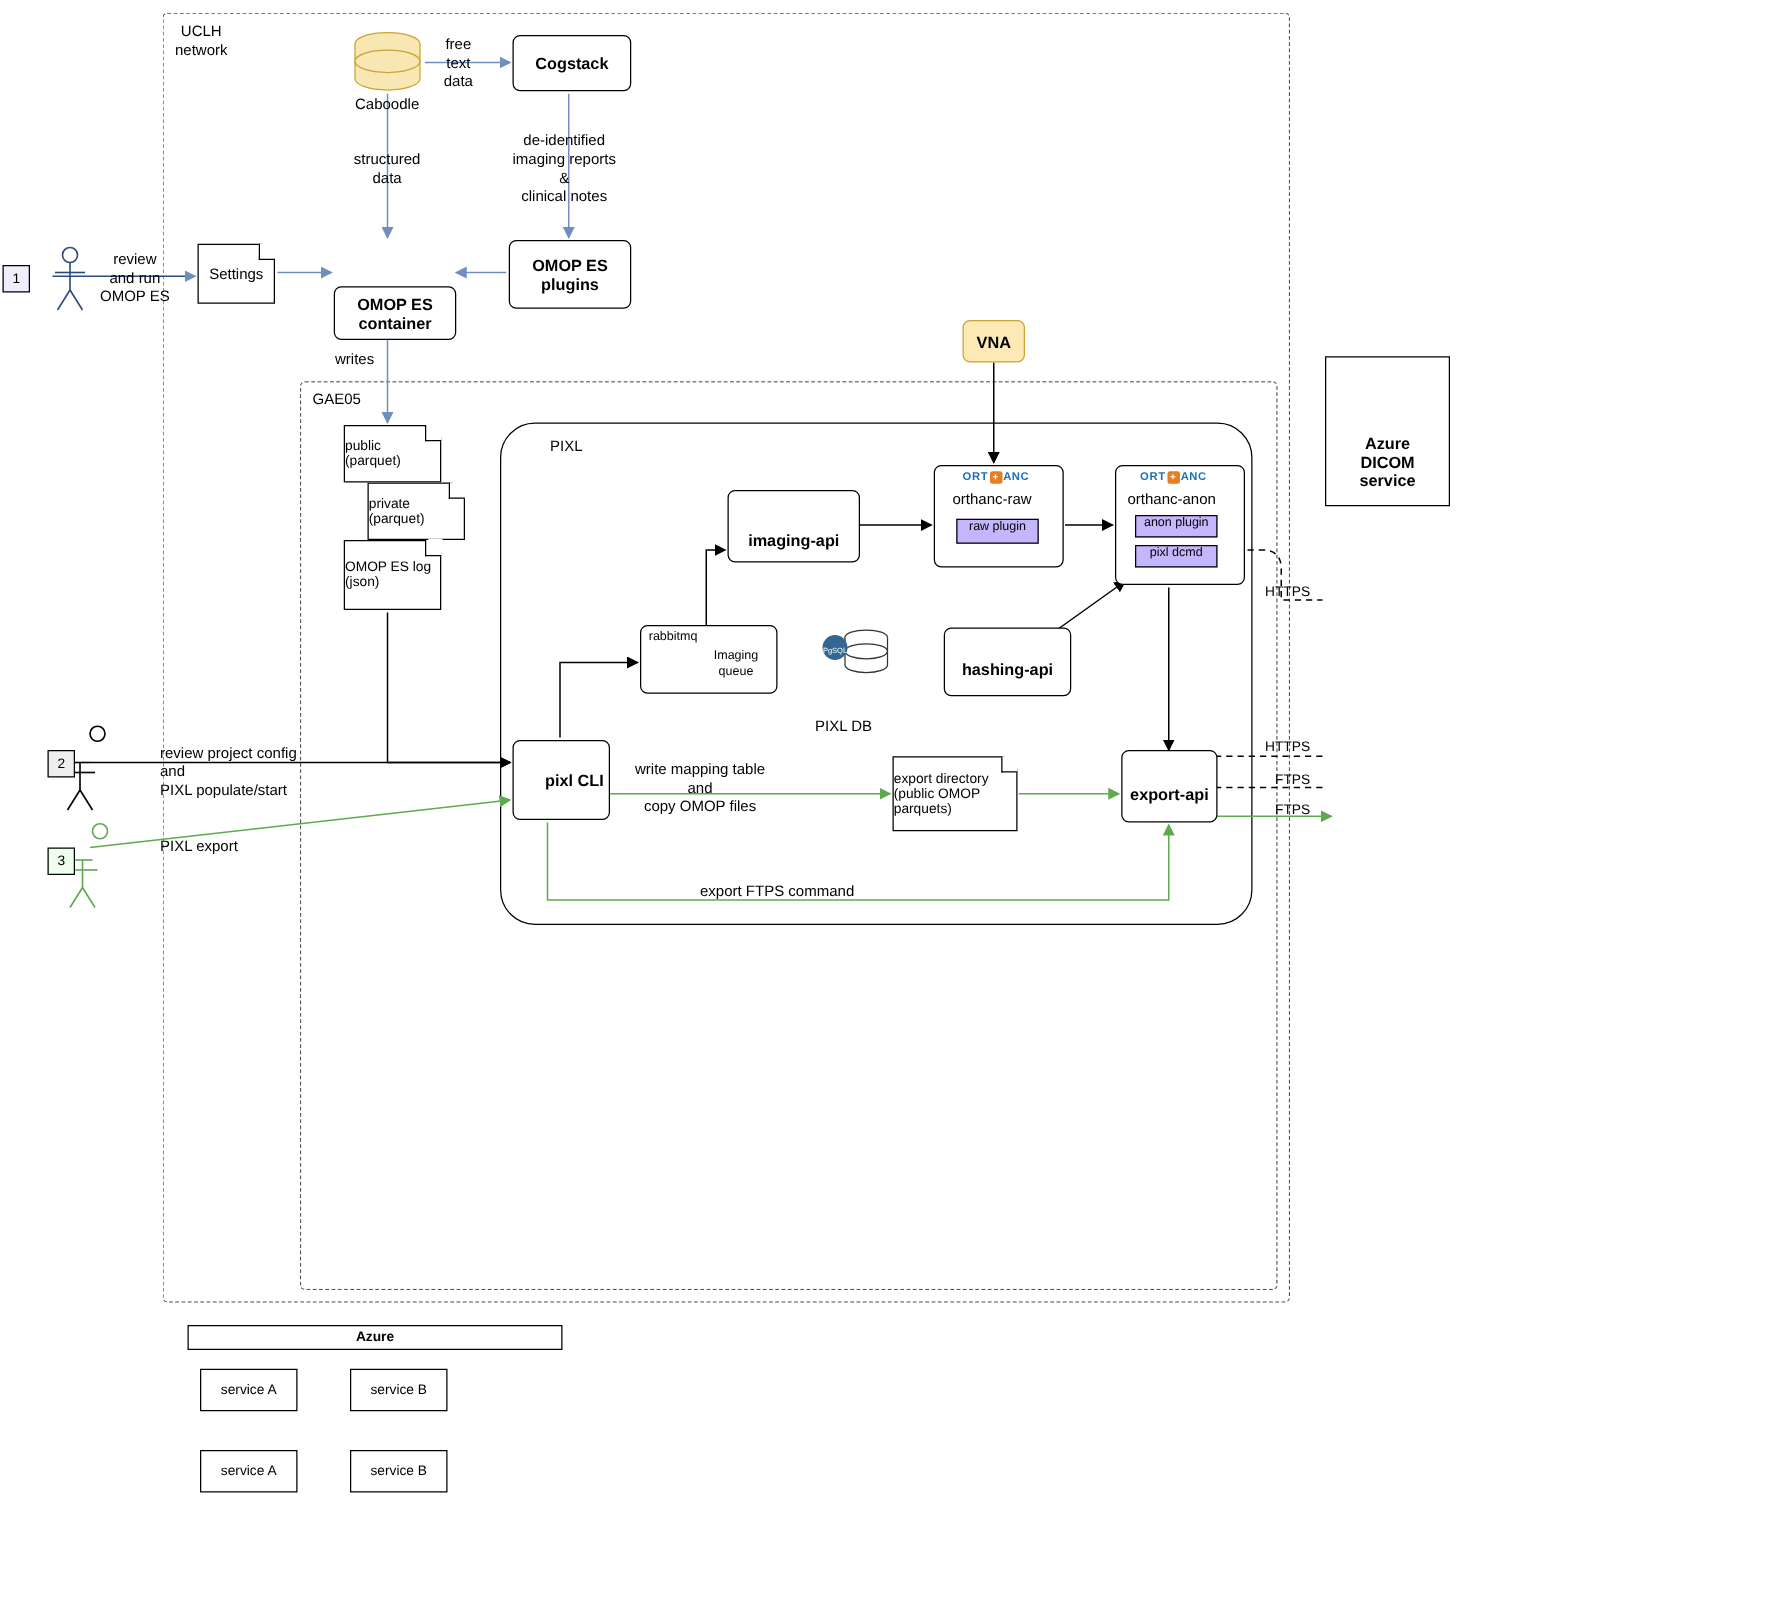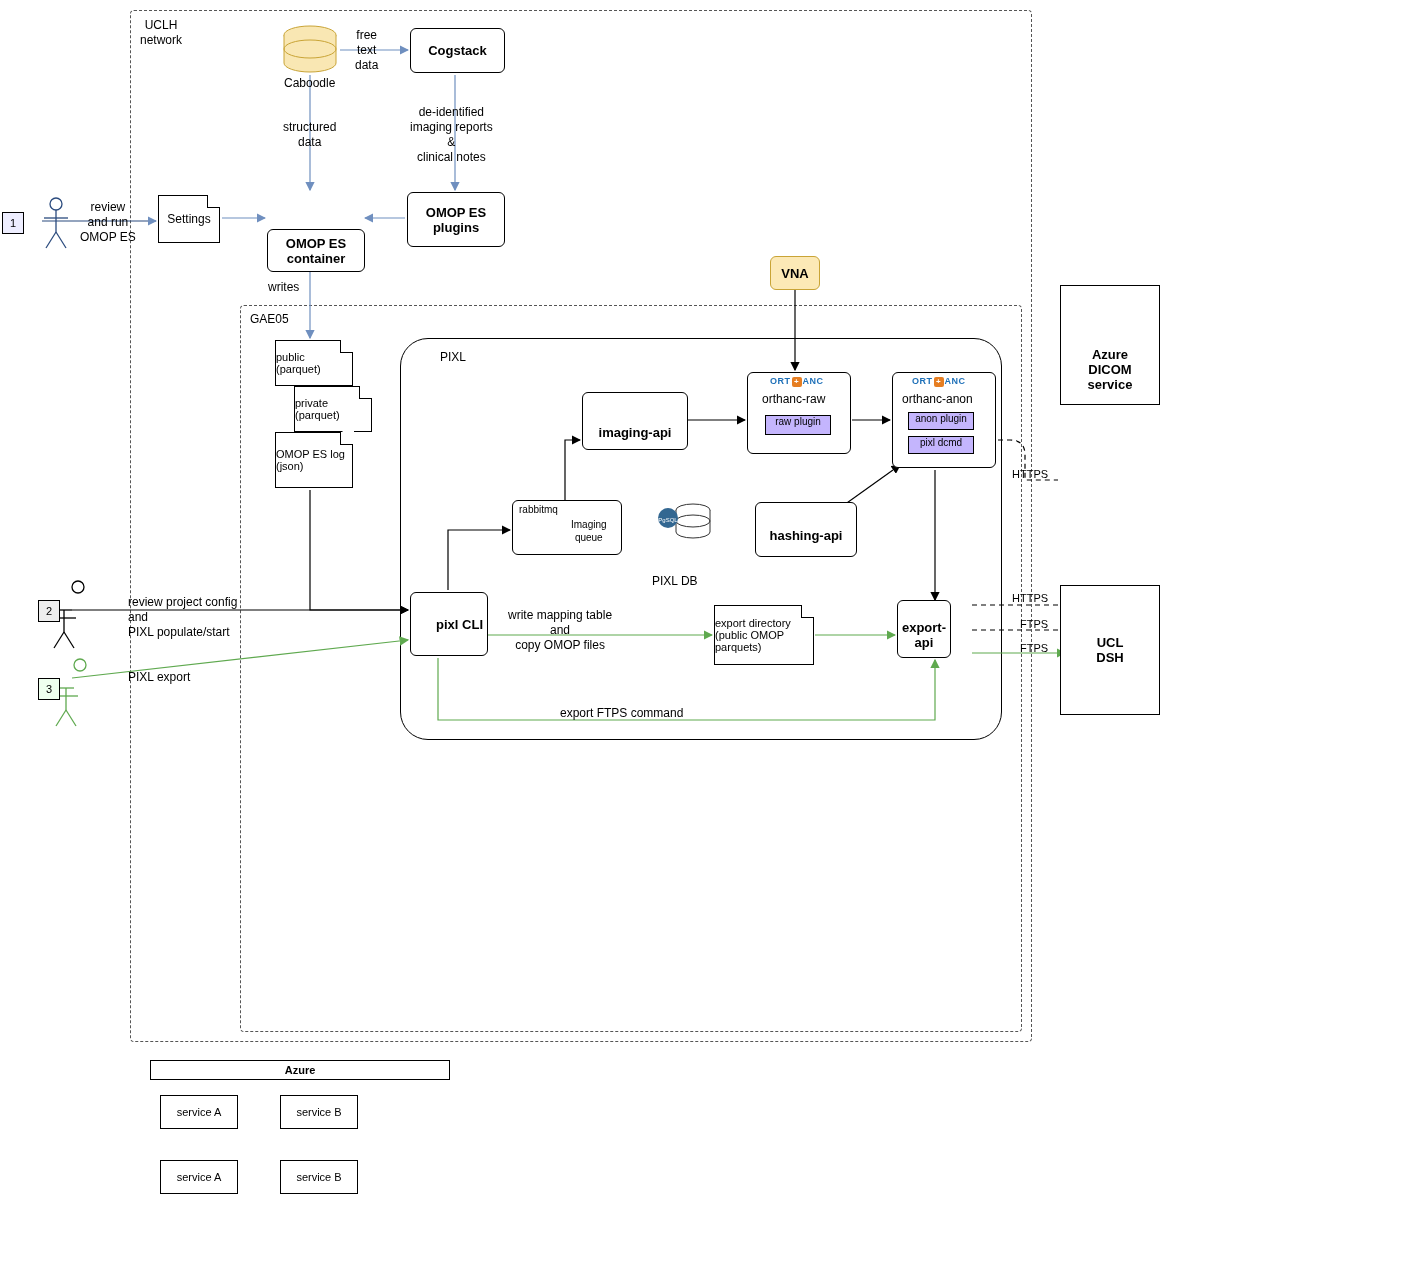--- a/index.html
+++ b/index.html
@@ -232,34 +232,30 @@
       <span>hashing-api</span>
     </div>
 
 <div class="stack" style="left:714px;top:605px;width:100px;height:60px;display:flex;align-items:center;justify-content:center;font-size:11px;">
       <div class="fold"></div>
       <span>export directory
 (public OMOP
 parquets)</span>
     </div>
 
-<div class="box bold" style="left:897px;top:600px;width:54px;height:58px;padding-top:14px;">
+<div class="box bold" style="left:897px;top:600px;width:77px;height:58px;padding-top:14px;">
       <span>export-api</span>
     </div>
 
 <div class="box bold" style="left:1060px;top:285px;width:100px;height:120px;border-radius:0;flex-direction:column;">
   <div style="height:48px;"></div>
   <span style="white-space:pre-line;">Azure
 DICOM
 service</span>
 </div>
-<div class="box bold" style="left:1060px;top:585px;width:100px;height:130px;border-radius:0;">
-      <span style="white-space:pre-line;">UCL
-DSH</span>
-    </div>
 
 <div class="box" style="left:2px;top:212px;width:22px;height:22px;border-radius:0;background:#eef;font-size:11px;">
       <span>1</span>
     </div>
 <div class="box" style="left:38px;top:600px;width:22px;height:22px;border-radius:0;background:#eee;font-size:11px;">
       <span>2</span>
     </div>
 <div class="box" style="left:38px;top:678px;width:22px;height:22px;border-radius:0;background:#efe;font-size:11px;">
       <span>3</span>
     </div>

